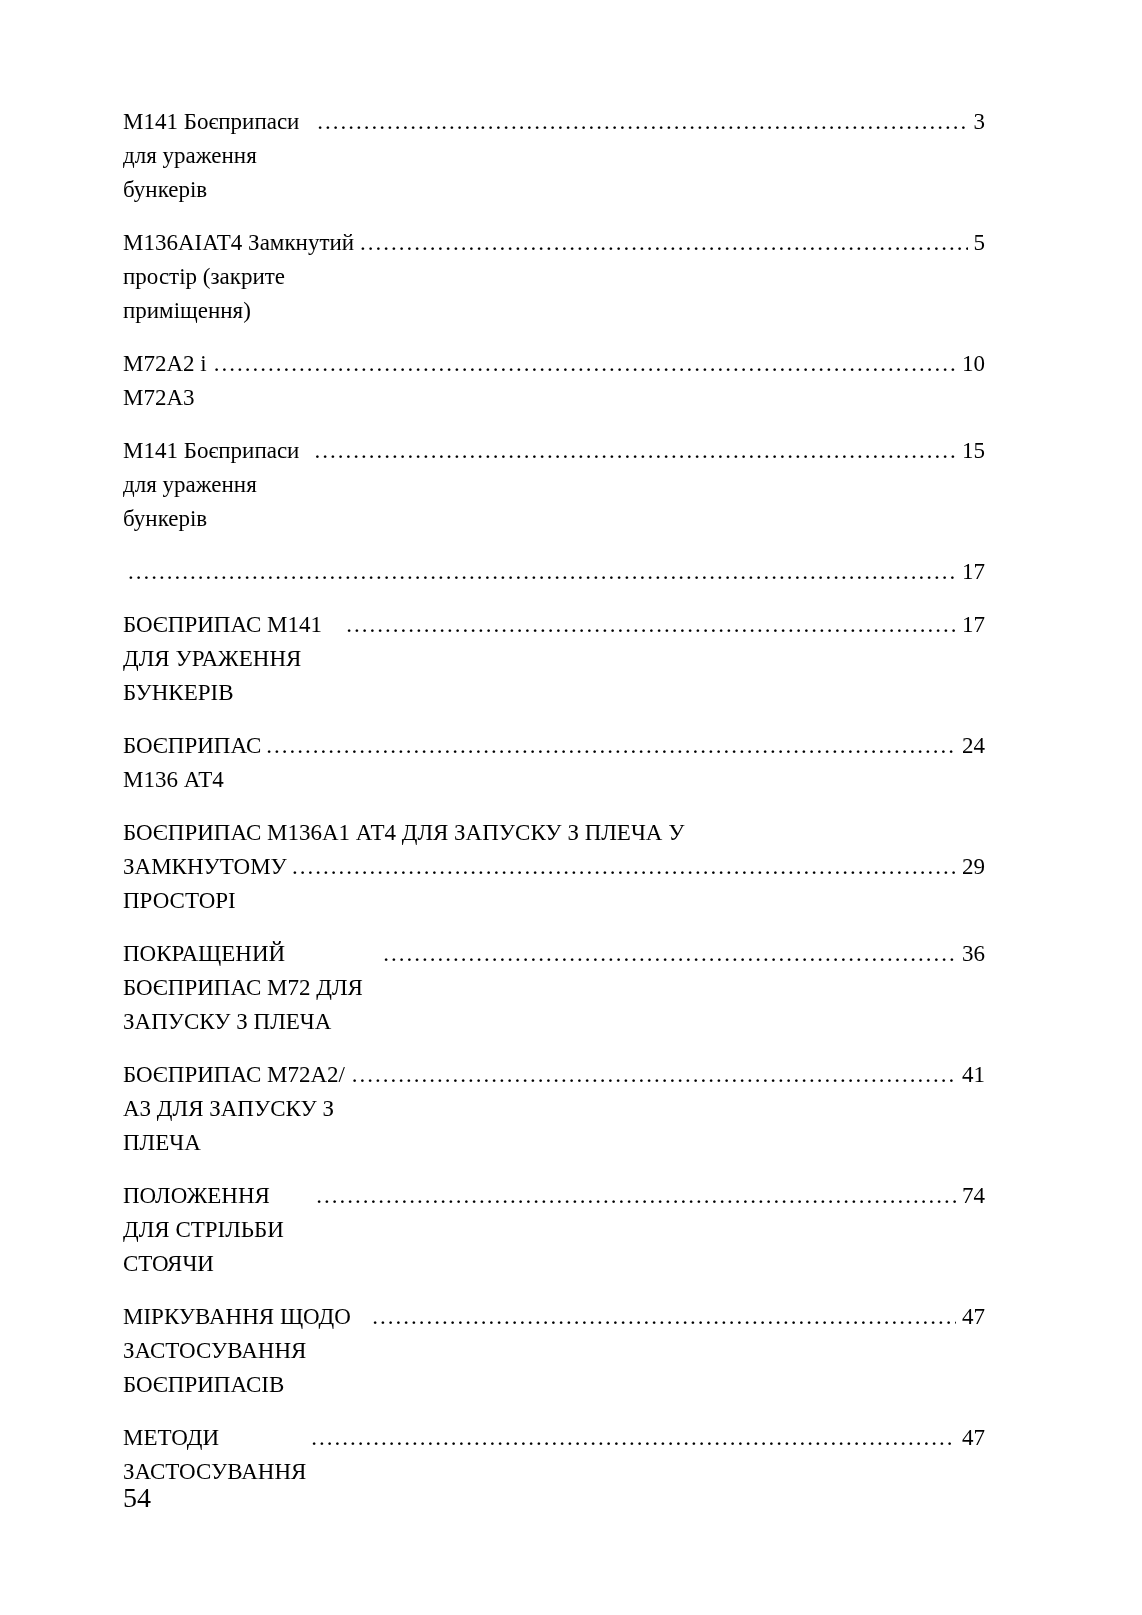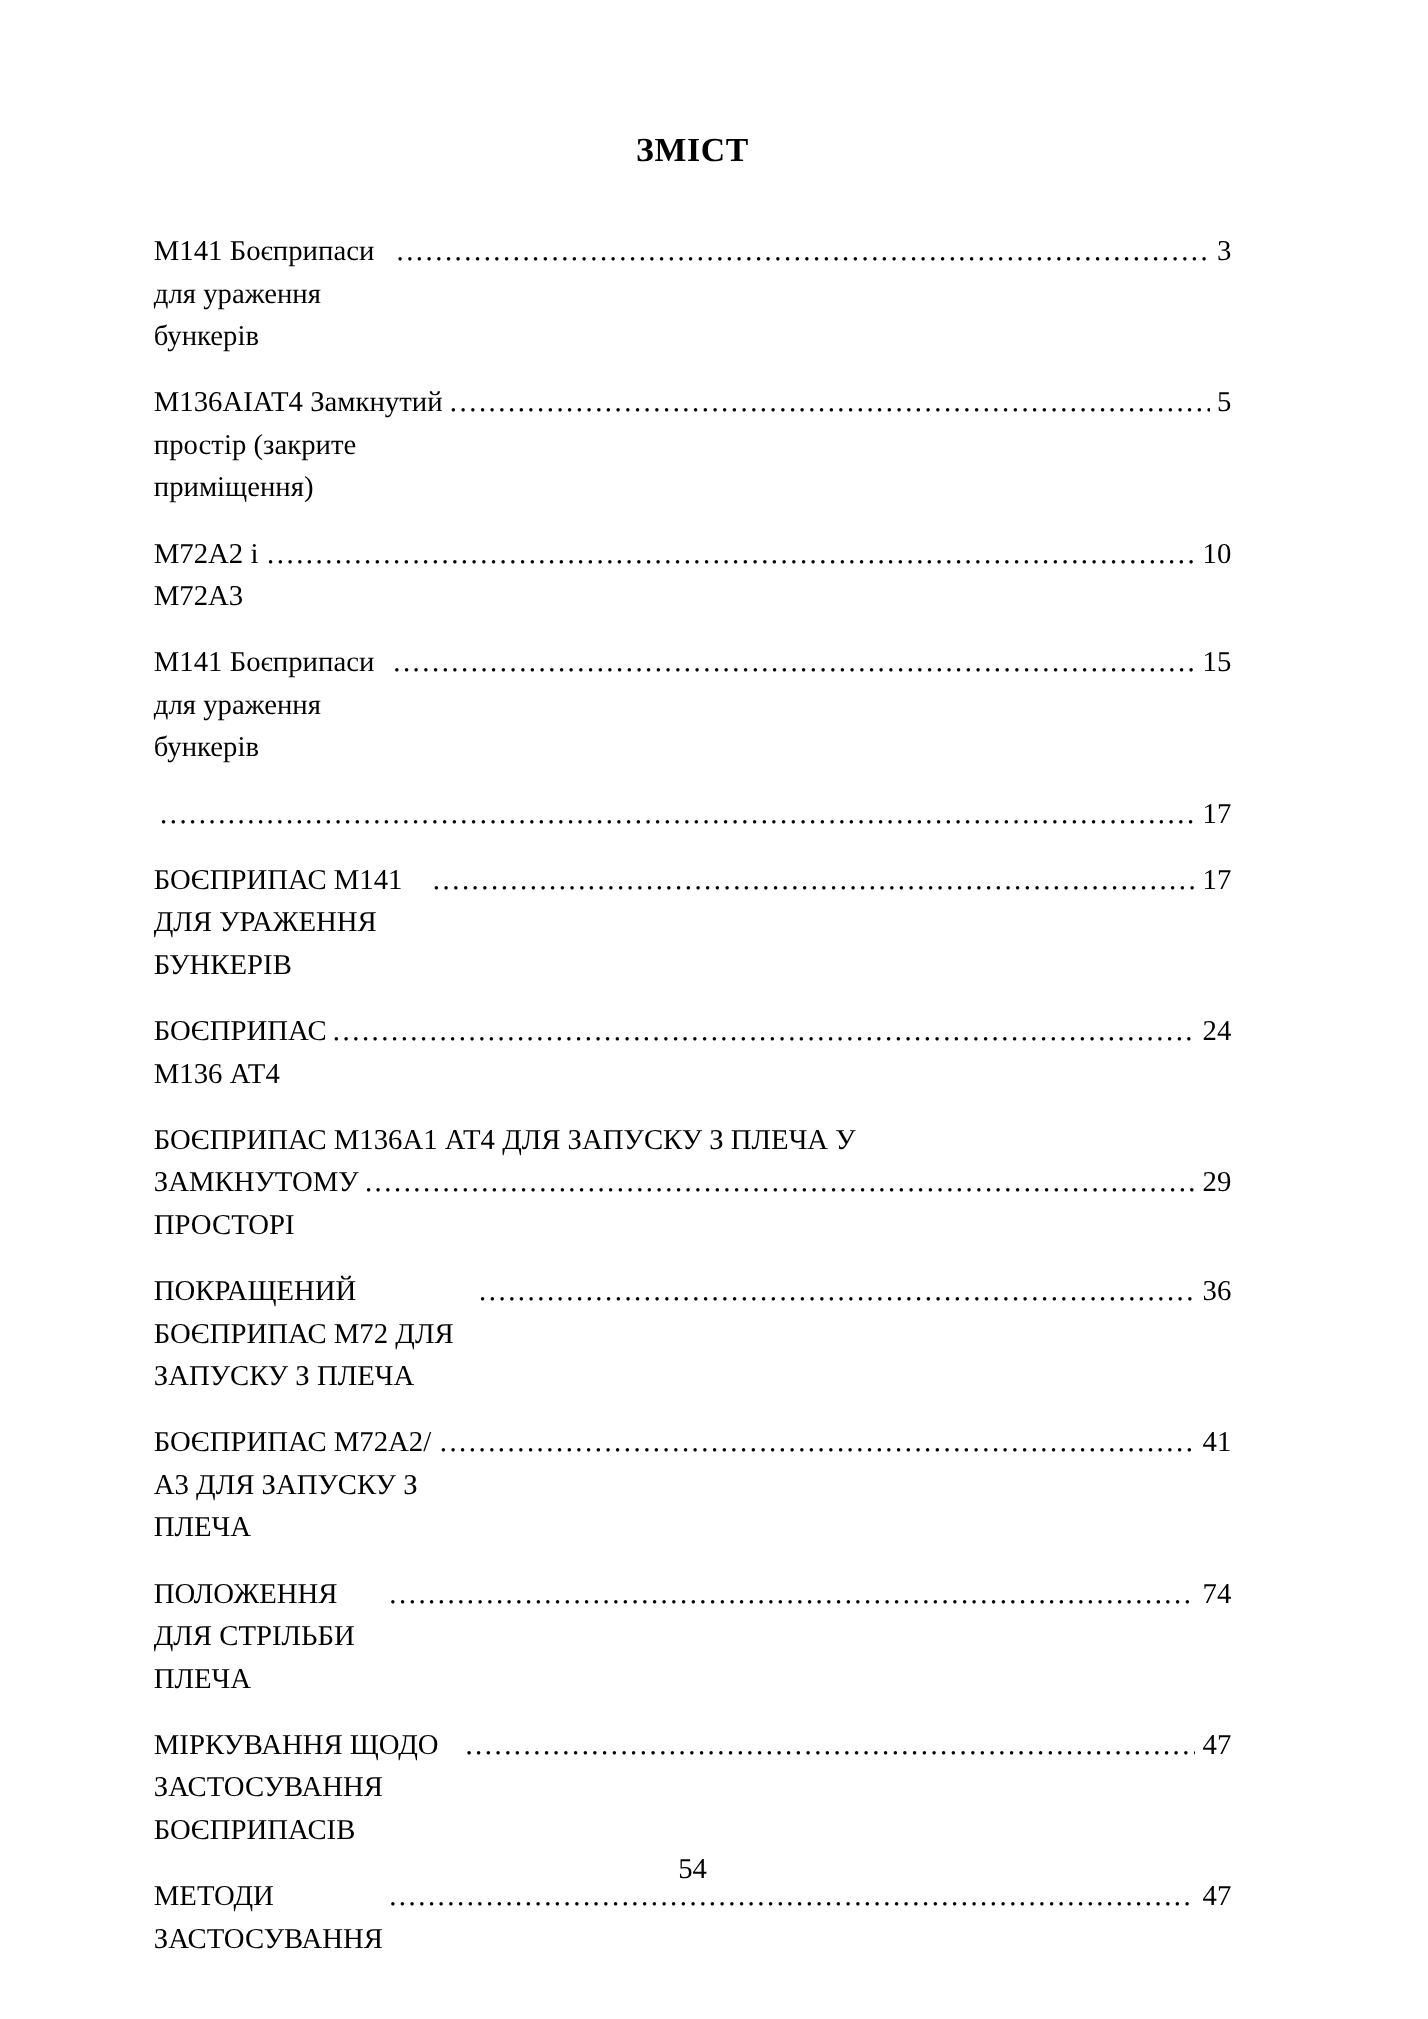--- a/index.html
+++ b/index.html
@@ -49,29 +49,28 @@
   .toc-page {
     flex: 0 0 auto;
     text-align: right;
     padding-left: 4px;
   }
   .page-footer {
     position: absolute;
     top: 1482px;
     left: 123px;
     width: 862px;
-    text-align: center;
-    font-size: 23px;
+    text-align: left;
+    font-size: 28px;
   }
 </style>
 </head>
 <body>
 
 <div class="content">
-  <div class="doc-title">ЗМІСТ</div>
   <div class="toc" id="toc">
       <div class="toc-entry">
         <div class="toc-line-flex">
           <span class="toc-text">М141 Боєприпаси для ураження бункерів</span>
           <span class="toc-leader">....................................................................................................................................................................................</span>
           <span class="toc-page">3</span>
         </div>
       </div>
       <div class="toc-entry">
         <div class="toc-line-flex">
@@ -131,21 +130,21 @@
       </div>
       <div class="toc-entry">
         <div class="toc-line-flex">
           <span class="toc-text">БОЄПРИПАС М72А2/А3 ДЛЯ ЗАПУСКУ З ПЛЕЧА</span>
           <span class="toc-leader">....................................................................................................................................................................................</span>
           <span class="toc-page">41</span>
         </div>
       </div>
       <div class="toc-entry">
         <div class="toc-line-flex">
-          <span class="toc-text">ПОЛОЖЕННЯ ДЛЯ СТРІЛЬБИ ПЛЕЧА</span>
+          <span class="toc-text">ПОЛОЖЕННЯ ДЛЯ СТРІЛЬБИ СТОЯЧИ</span>
           <span class="toc-leader">....................................................................................................................................................................................</span>
           <span class="toc-page">74</span>
         </div>
       </div>
       <div class="toc-entry">
         <div class="toc-line-flex">
           <span class="toc-text">МІРКУВАННЯ ЩОДО ЗАСТОСУВАННЯ БОЄПРИПАСІВ</span>
           <span class="toc-leader">....................................................................................................................................................................................</span>
           <span class="toc-page">47</span>
         </div>

